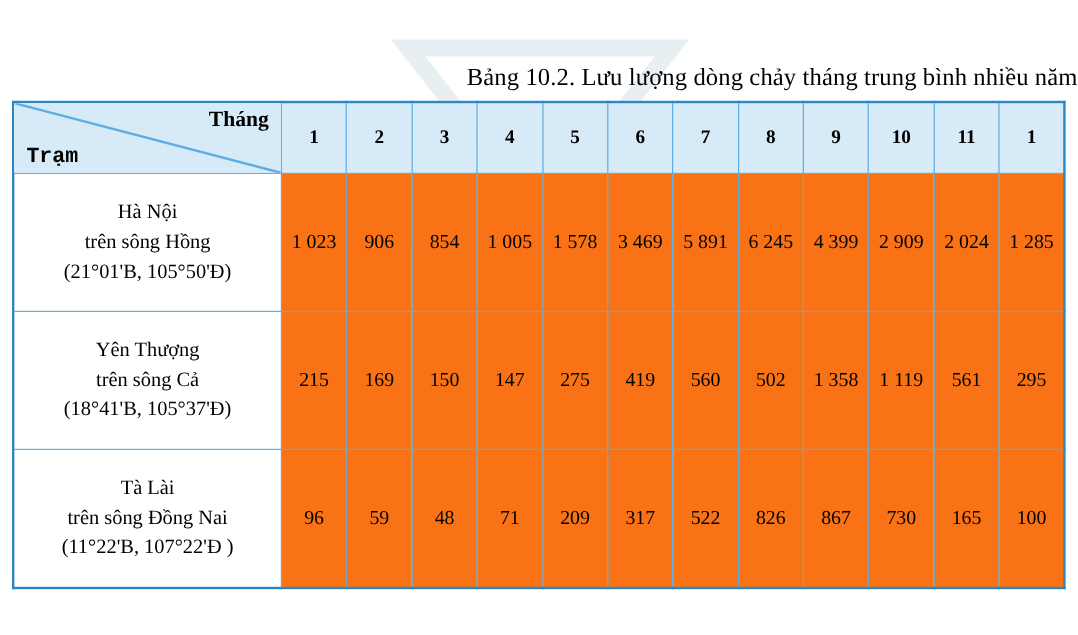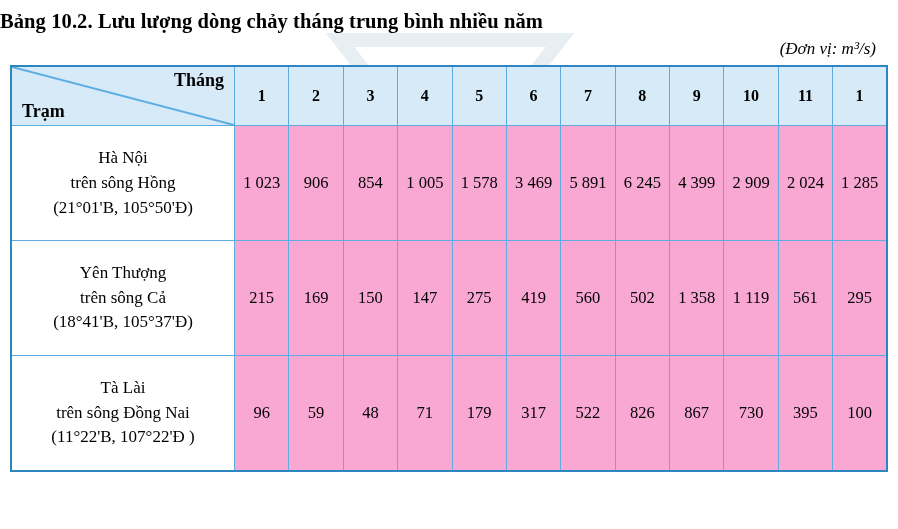--- a/index.html
+++ b/index.html
@@ -27,26 +27,27 @@
 
   .page {
     position: relative;
     z-index: 1;
     width: 898px;
     height: 529px;
     box-sizing: border-box;
   }
 
   .title {
-    text-align: left;
-    font-weight: bold;
+    text-align: right;
+    font-weight: normal;
     font-size: 20.5px;
     line-height: 1.28;
     padding-top: 8px;
     letter-spacing: 0.1px;
+    margin-top: 44px;
   }
   .title .line2 { display: block; }
 
   .unit {
     text-align: right;
     font-style: italic;
     font-size: 17px;
     padding-right: 22px;
     padding-top: 5px;
   }
@@ -88,38 +89,39 @@
     position: absolute;
     right: 10px; top: 3px;
     font-weight: bold;
     font-size: 18px;
   }
   th.corner .lbl-tram {
     position: absolute;
     left: 10px; bottom: 3px;
     font-weight: bold;
     font-size: 18px;
+    font-family: Liberation Mono, monospace;
   }
   th.month {
     font-weight: bold;
     font-size: 18px;
     height: 58px;
     background: #d6eaf8;
   }
 
   tbody td.station {
     text-align: center;
     font-size: 17px;
     line-height: 1.45;
     padding: 20px 4px;
     background: #ffffff;
   }
   tbody td.val {
     font-size: 16.5px;
-    background: #f9a8d4;
+    background: #f97316;
     white-space: nowrap;
   }
   tbody tr { height: 108px; }
 </style>
 </head>
 <body>
 
 <svg class="watermark" viewBox="0 0 898 529" xmlns="http://www.w3.org/2000/svg">
   <g fill="none" stroke="#e8eff3" stroke-width="14">
     <path d="M340 40 L560 40 L450 180 Z"></path>
@@ -131,21 +133,20 @@
     <path d="M600 180 l60 0 l-30 60 z"></path>
   </g>
 </svg>
 
 <div class="page">
 
   <div class="title">
     <span>Bảng 10.2. Lưu lượng dòng chảy tháng trung bình nhiều năm</span>
   </div>
 
-  <div class="unit">(Đơn vị: m³/s)</div>
 
   <div class="table-wrap">
     <table class="data">
       <thead>
         <tr>
           <th class="corner">
             <svg class="diag" viewBox="0 0 222 58" preserveAspectRatio="none">
               <line x1="0" y1="0" x2="222" y2="58" stroke="#5dade2" stroke-width="2"></line>
             </svg>
             <span class="lbl-thang">Tháng</span>
@@ -210,26 +211,26 @@
         <tr>
           <td class="station">
             <div>Tà Lài</div>
             <div>trên sông Đồng Nai</div>
             <div class="coord">(11°22'B, 107°22'Đ )</div>
           </td>
           <td class="val">96</td>
           <td class="val">59</td>
           <td class="val">48</td>
           <td class="val">71</td>
-          <td class="val">179</td>
+          <td class="val">209</td>
           <td class="val">317</td>
           <td class="val">522</td>
           <td class="val">826</td>
           <td class="val">867</td>
           <td class="val">730</td>
-          <td class="val">395</td>
+          <td class="val">165</td>
           <td class="val">100</td>
         </tr>
 
       </tbody>
     </table>
   </div>
 </div>
 
 </body></html>

